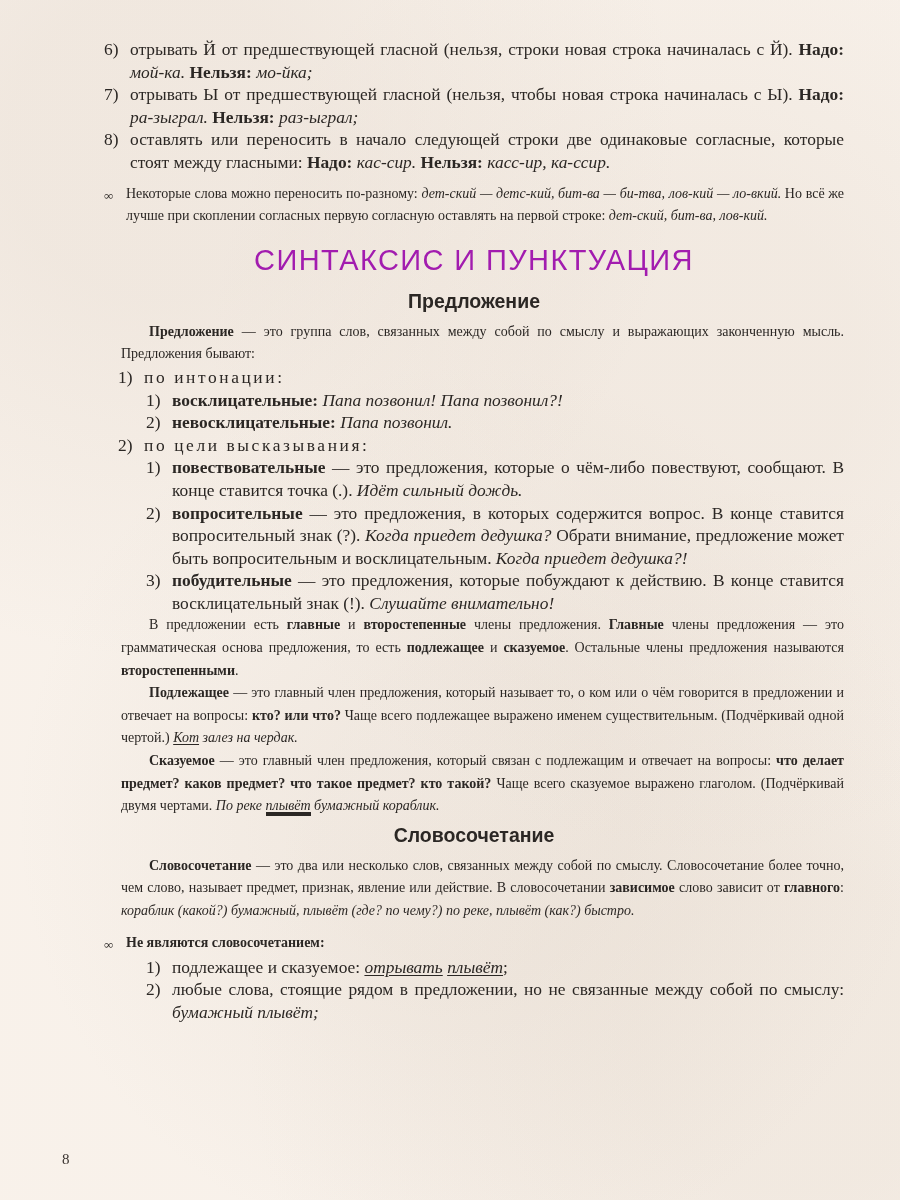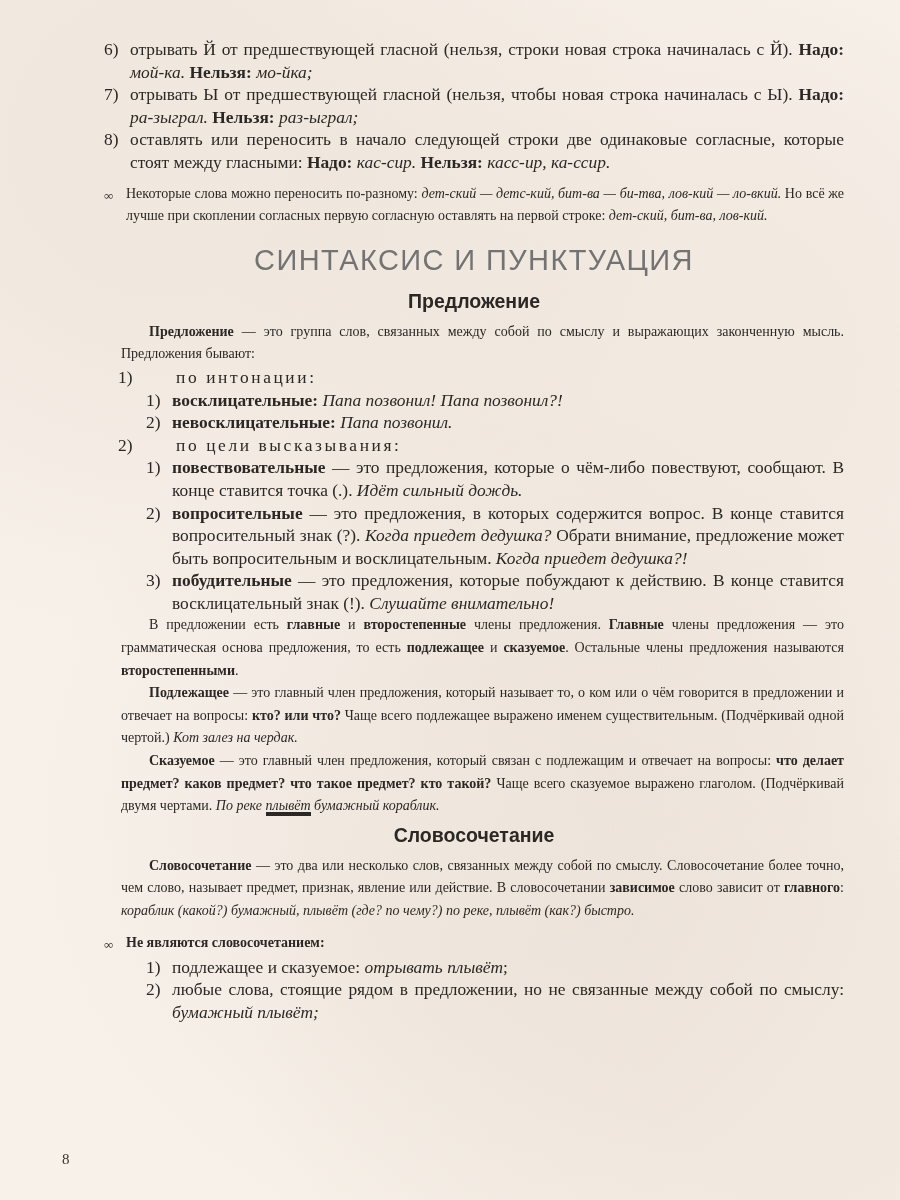--- a/index.html
+++ b/index.html
@@ -30,21 +30,21 @@
   p,div.line{margin:0;}
   .body-text{
     font-size:14px;
     line-height:22.6px;
     text-align:justify;
     text-justify:inter-word;
     hyphens:manual;
   }
   b,.b{font-weight:bold;}
   i,.i{font-style:italic;}
-  .u1{text-underline-offset:2px;}
+  .u1{text-decoration:underline;text-underline-offset:2px;}
   .u2{
     border-bottom:2px solid #2b2724;
     box-shadow:inset 0 -5px 0 -3px #2b2724;
     padding-bottom:1px;
   }
   
   .num-item{
     display:flex;
     align-items:flex-start;
     font-size:17.4px;
@@ -54,29 +54,29 @@
     flex:0 0 auto;
     width:26px;
     text-align:left;
   }
   .num-item .content{
     flex:1 1 auto;
     text-align:justify;
   }
   .indent-1{margin-left:14px;}
   .indent-2{margin-left:42px;}
-  .spaced{letter-spacing:2.6px;margin-left:32px;}
+  .spaced{letter-spacing:2.6px;}
   .main-title{
     font-family:"Liberation Sans", sans-serif;
     font-size:29px;
     letter-spacing:1.4px;
     text-align:center;
     font-weight:400;
     margin:16px 0 13px 0;
-    color:#737373;
+    color:#a21caf;
   }
   .sub-title{
     font-family:"Liberation Sans", sans-serif;
     font-size:19.5px;
     font-weight:bold;
     text-align:center;
     margin:6px 0 8px 0;
     color:#2b2724;
   }
   .note{

